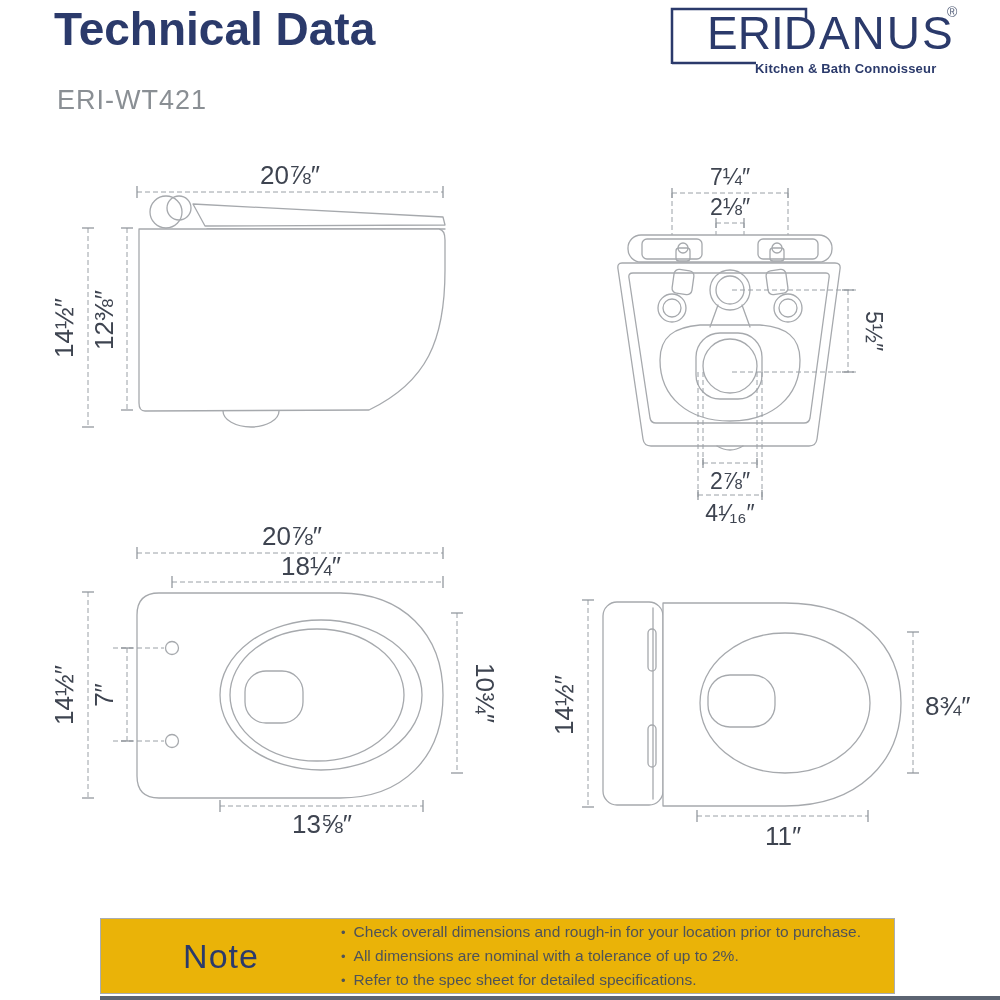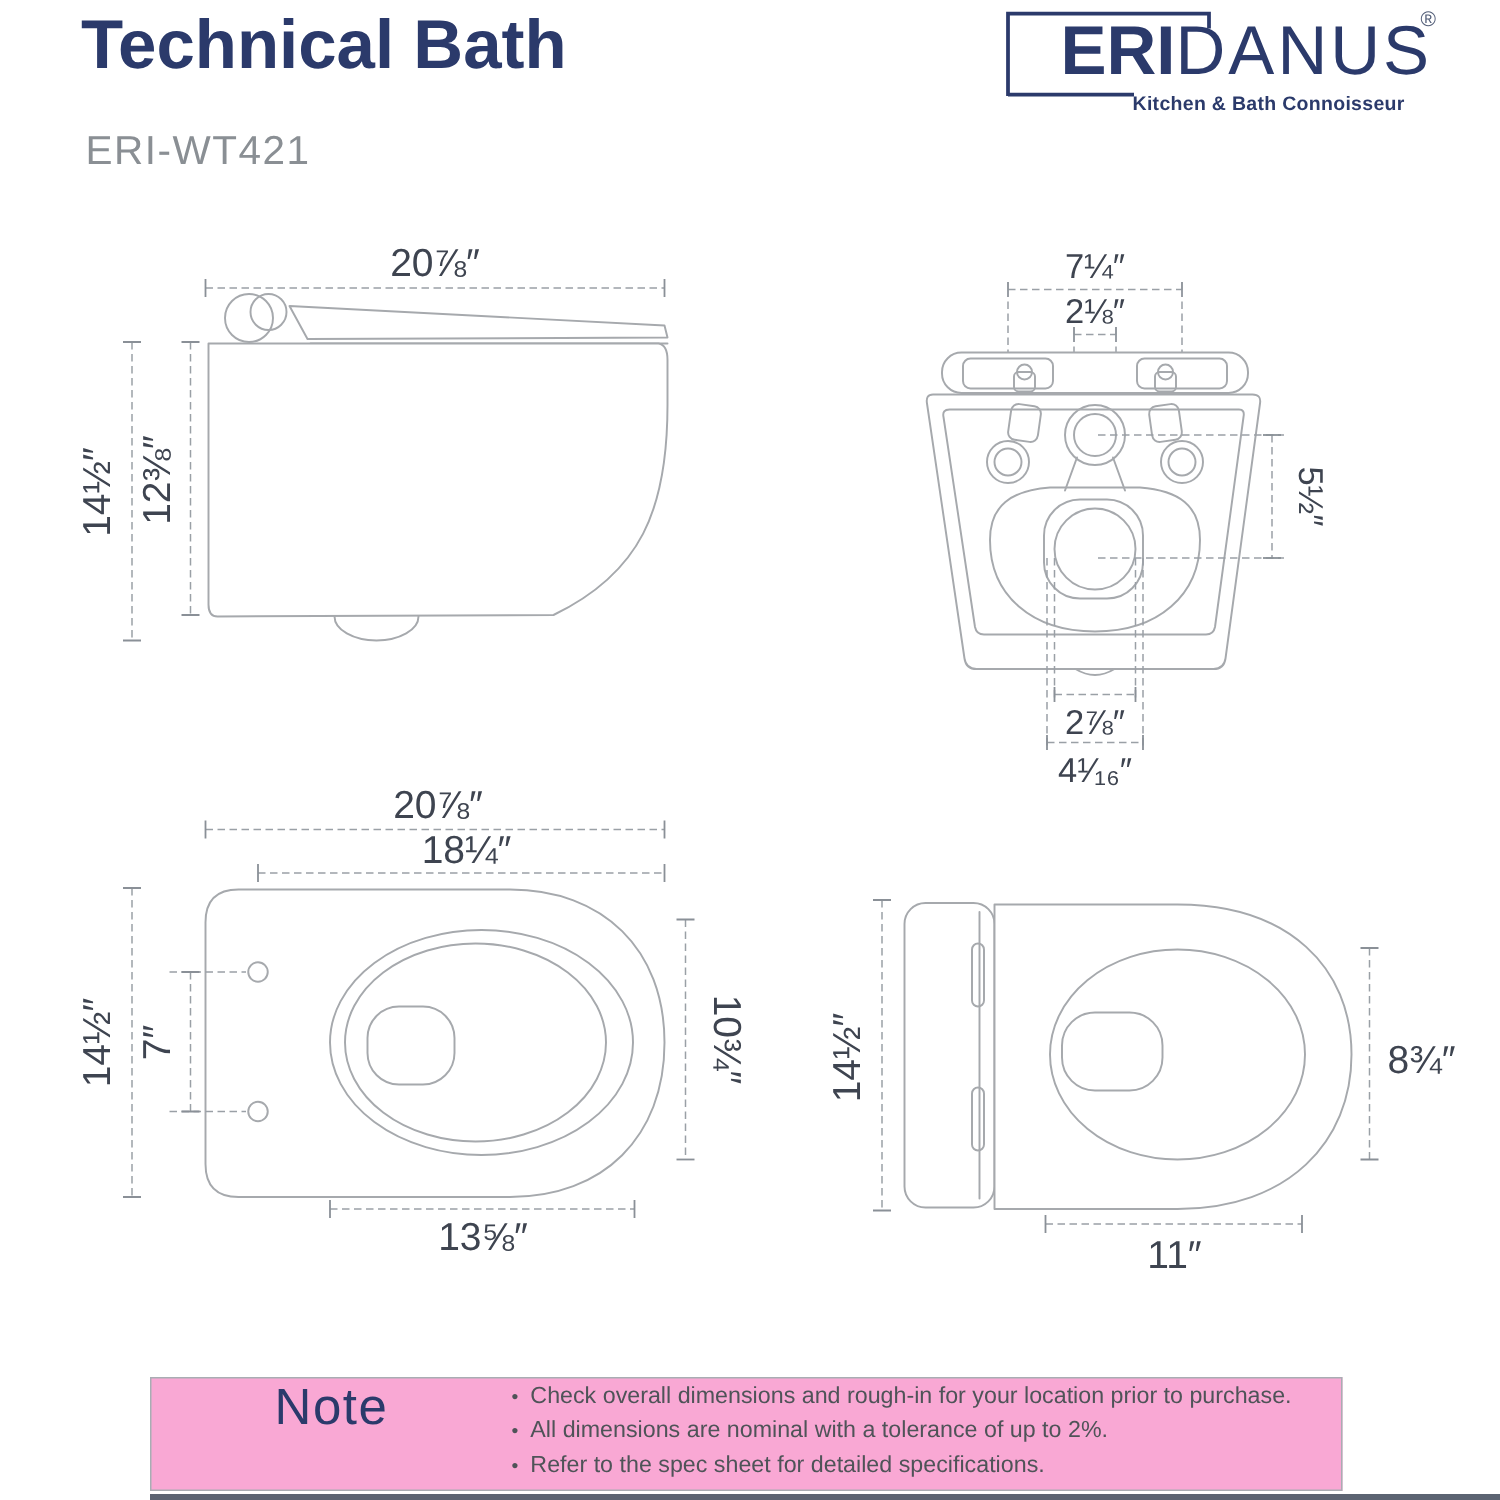--- a/index.html
+++ b/index.html
@@ -5,49 +5,49 @@
   html,body{margin:0;padding:0;background:#ffffff;}
   #sheet{position:relative;width:1000px;height:1000px;background:#ffffff;overflow:hidden;
          font-family:"Liberation Sans",sans-serif;}
   
   #page-title{position:absolute;left:54px;top:2px;font-size:46px;font-weight:bold;
               color:#2b3a6b;letter-spacing:0px;}
   #model-no{position:absolute;left:57px;top:58px;font-size:27px;color:#8a8f94;letter-spacing:1px;margin-top:27px;}
   
   #logo{position:absolute;left:660px;top:2px;width:330px;height:84px;}
   #brand{position:absolute;left:47px;top:6px;font-size:46px;line-height:50px;color:#2b3a6b;white-space:nowrap;}
-  #brand .bold{font-weight:bold;}
+  #brand .bold{font-weight:normal;}
   #brand .light{font-weight:normal;letter-spacing:2px;}
   #tagline{position:absolute;left:95px;top:59px;width:180px;font-size:13px;font-weight:bold;
            color:#2b3a6b;text-align:center;letter-spacing:0.2px;white-space:nowrap;}
   #regmark{position:absolute;left:287px;top:2px;font-size:14px;color:#55607a;}
   
   .drw{position:absolute;}
   svg .ln{fill:none;stroke:#a6a9ad;stroke-width:1.3;stroke-linejoin:round;stroke-linecap:round;}
   svg .lnf{fill:#ffffff;stroke:#a6a9ad;stroke-width:1.3;stroke-linejoin:round;}
   svg .dash{stroke:#9aa0a6;stroke-width:1;stroke-dasharray:5 3;fill:none;}
   svg .tick{stroke:#8a9097;stroke-width:1.2;}
   svg text{fill:#3e4450;font-family:"Liberation Sans",sans-serif;}
   .dimL{font-size:26px;}
   .dimS{font-size:23px;}
   
   #note-box{position:absolute;left:100px;top:918px;width:793px;height:74px;
-            border:1.5px solid #a9adb3;background:#f9a8d4;display:flex;}
+            border:1.5px solid #a9adb3;background:#eab308;display:flex;align-items:center;}
   #note-label{width:240px;text-align:center;font-size:34px;color:#2b3a6b;letter-spacing:1px;}
   #note-items{flex:1;font-size:15.5px;color:#4f5358;line-height:23px;}
   .note-line{display:flex;align-items:baseline;}
   .note-line .b{margin-right:8px;font-size:13px;color:#4f5358;}
   #bottom-band{position:absolute;left:100px;top:996px;width:900px;height:4px;background:#5c6472;}
 </style>
 </head>
 <body>
 
 <div id="sheet">
 
-  <div id="page-title">Technical Bath</div>
+  <div id="page-title">Technical Data</div>
   <div id="model-no">ERI-WT421</div>
 
   <div id="logo">
     <svg width="330" height="84">
       <polyline points="12,62 12,7 146,7 146,17" fill="none" stroke="#2b3a6b" stroke-width="2.5"></polyline>
       <line x1="12" y1="61" x2="96" y2="61" stroke="#2b3a6b" stroke-width="2.5"></line>
     </svg>
     <div id="brand"><span class="bold">ERI</span><span class="light">DANUS</span></div>
     <div id="regmark">®</div>
     <div id="tagline">Kitchen &amp; Bath Connoisseur</div>

